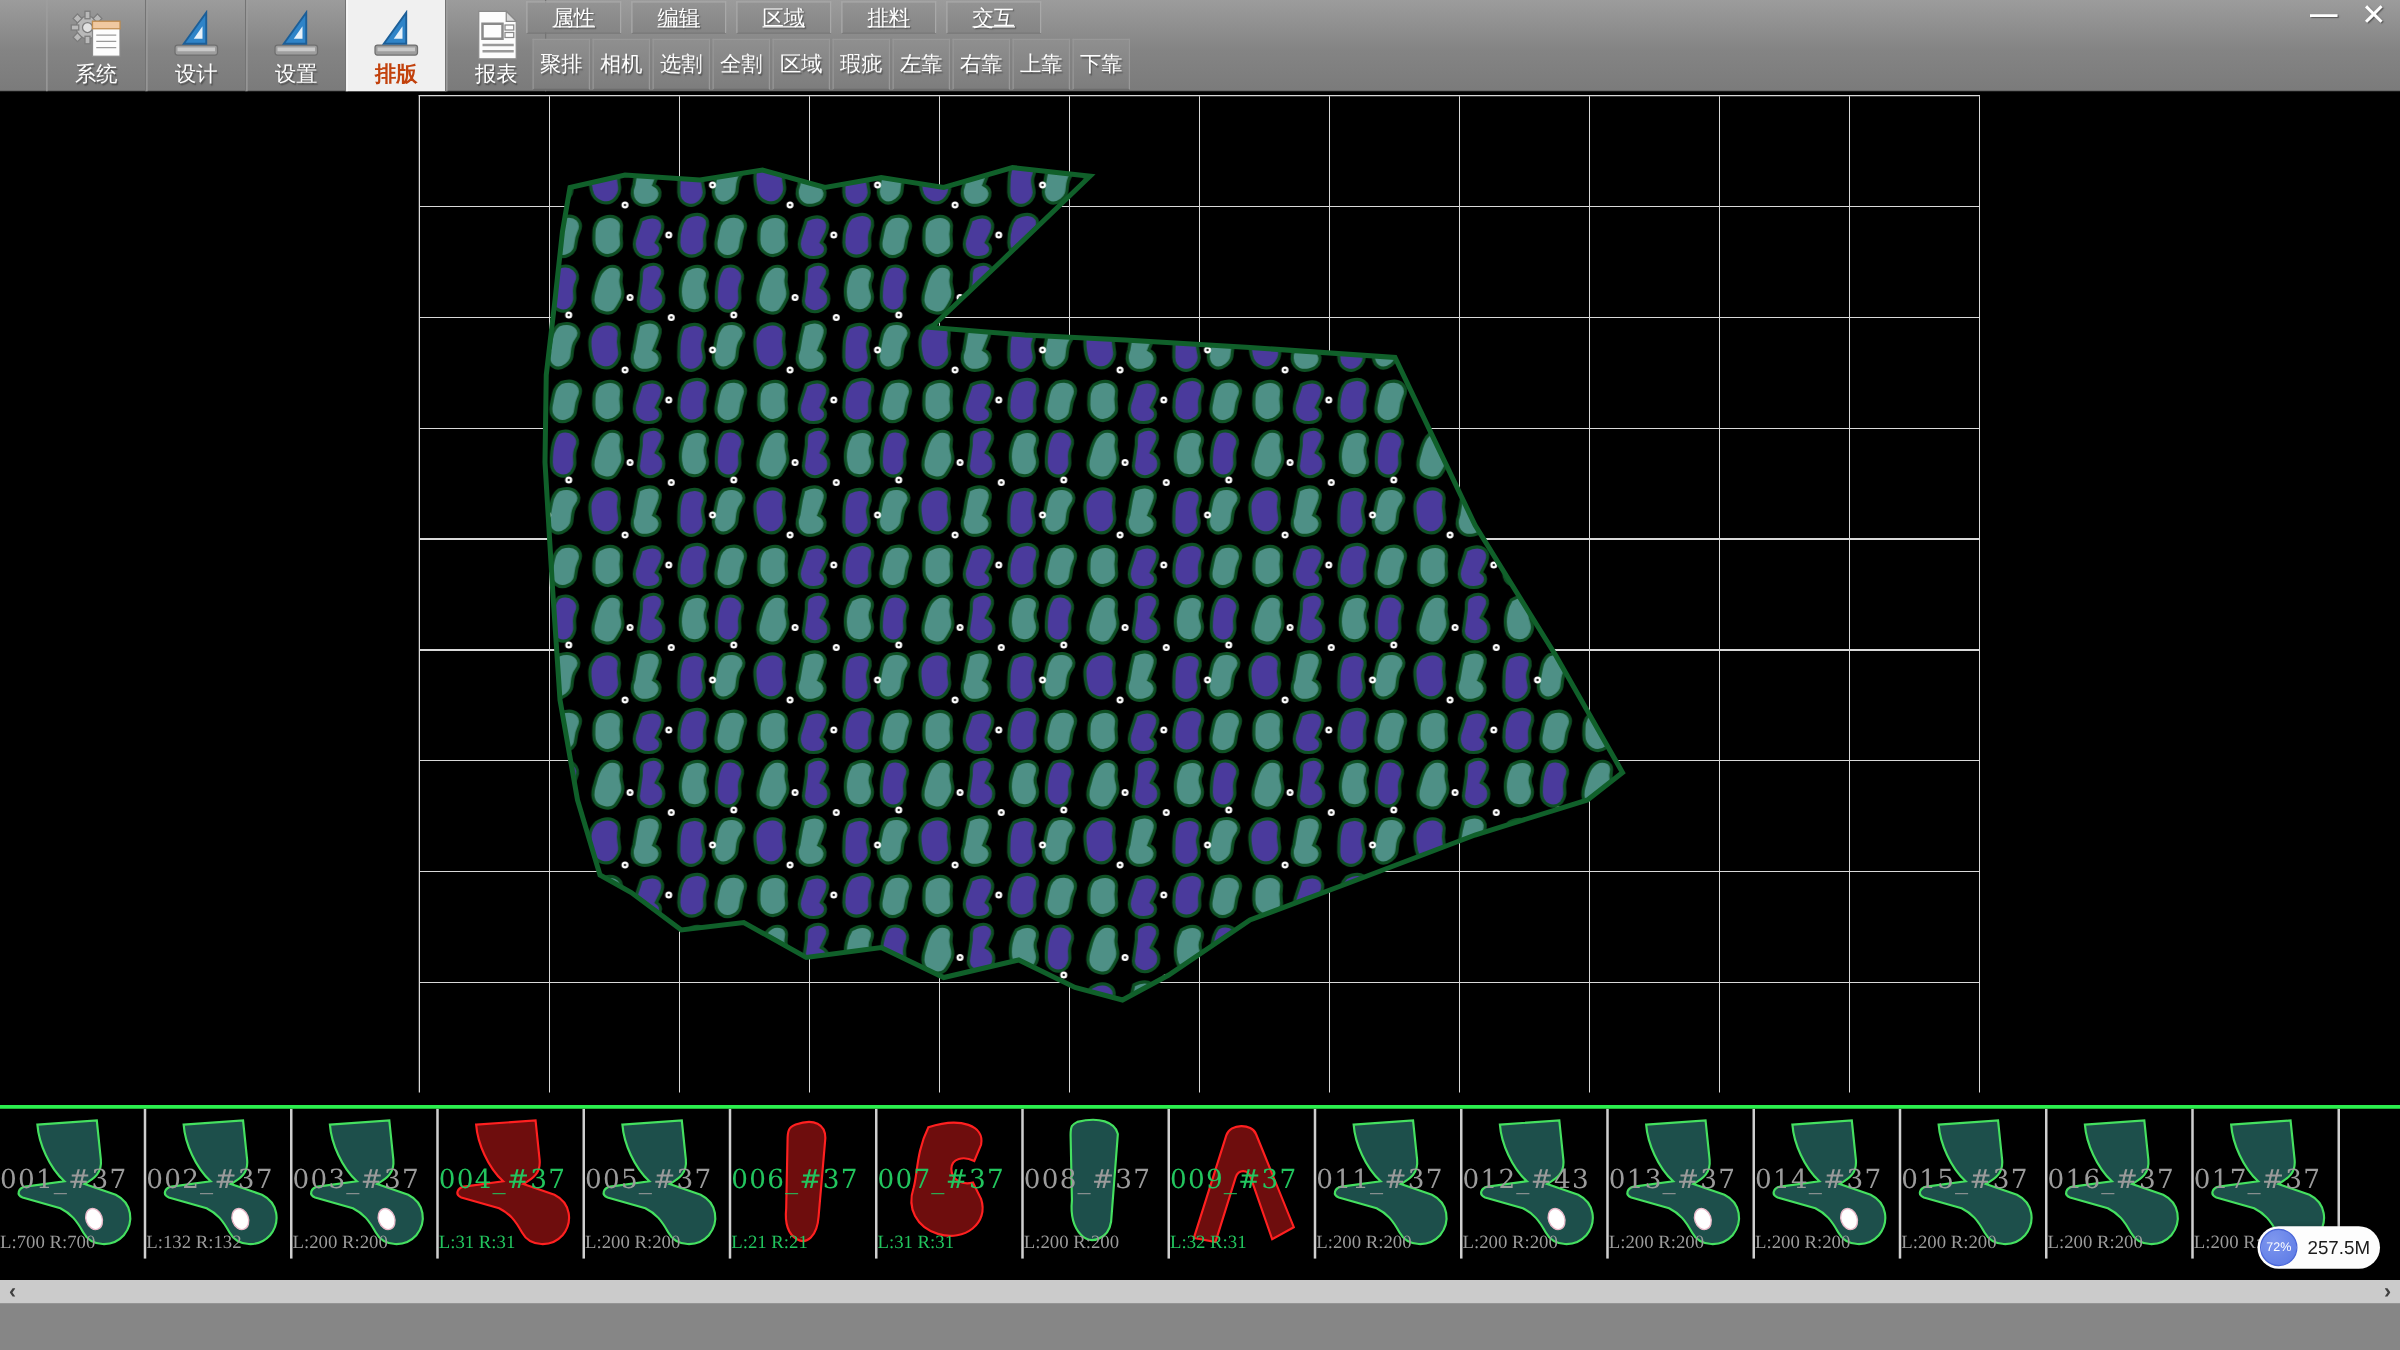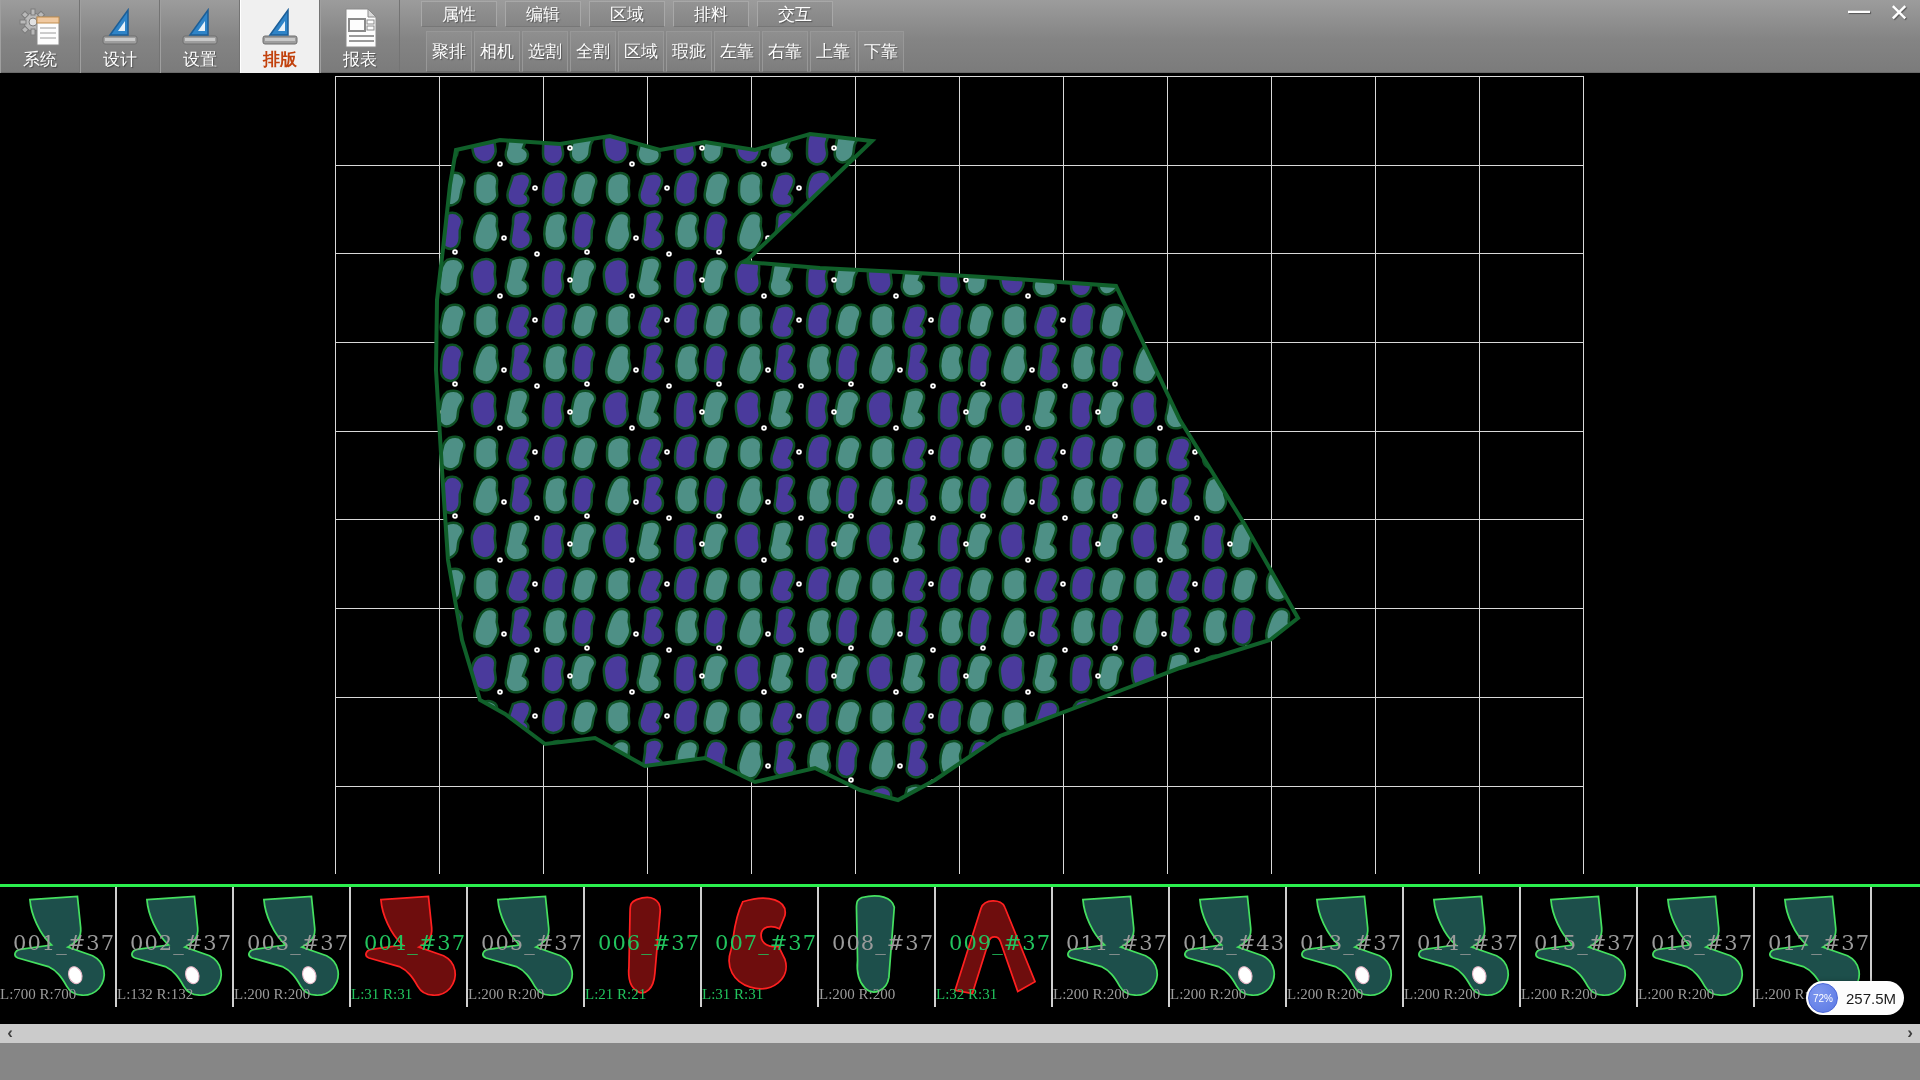--- a/index.html
+++ b/index.html
@@ -3,34 +3,34 @@
 <meta charset="utf-8">
 <style>
   * { margin:0; padding:0; box-sizing:border-box; }
   html,body { width:1920px; height:1080px; overflow:hidden; background:#000;
     font-family:"Liberation Sans","DejaVu Sans",sans-serif; }
   .app { position:relative; width:1920px; height:1080px; background:#000; }
 
   
   .toolbar { position:absolute; left:0; top:0; width:1920px; height:73px;
     background:linear-gradient(#9c9c9c,#848484 55%,#7b7b7b); border-bottom:1px solid #6a6a6a; }
-  .main-btns { position:absolute; left:0; top:0; height:73px; display:flex; }
+  .main-btns { position:absolute; left:0; top:0; height:73px; display:flex;padding-left:37px; }
   .big-btn { width:80px; height:73px; display:flex; flex-direction:column; align-items:center;
     justify-content:flex-end; padding-bottom:3px; border-right:1px solid #747474;
     border-left:1px solid #9f9f9f; cursor:pointer; }
   .big-btn .bicon { width:46px; height:44px; display:flex; align-items:center; justify-content:center; }
   .big-btn .blabel { font-size:17px; color:#fff; text-shadow:1px 1px 1px #4f4f4f; line-height:20px; }
   .big-btn.active { background:#f0f0f0; border-left:1px solid #fff; }
   .big-btn.active .blabel { color:#c2410c; text-shadow:none;font-weight:bold; }
 
   .menu-tabs { position:absolute; left:421px; top:1px; height:27px; display:flex; gap:8px; }
   .menu-tab { width:76px; height:26px; display:flex; align-items:center; justify-content:center;
     font-size:17px; color:#fff; text-shadow:1px 1px 1px #555;
     background:linear-gradient(#939393,#858585); border:1px solid #a8a8a8;
-    border-bottom-color:#777; cursor:pointer; }
+    border-bottom-color:#777; cursor:pointer;text-decoration:underline; }
   .tool-btns { position:absolute; left:426px; top:31px; height:37px; display:flex; gap:2px; }
   .tool-btn { width:46px; height:41px; display:flex; align-items:center; justify-content:center;
     font-size:17px; color:#fff; text-shadow:1px 1px 1px #555;
     background:linear-gradient(#8f8f8f,#7d7d7d); border:1px solid #989898;
     border-bottom-color:#6c6c6c; cursor:pointer; }
 
   .win-controls { position:absolute; right:6px; top:0; display:flex; gap:10px; align-items:flex-start; }
   .win-btn { color:#fff; font-weight:bold; cursor:pointer; text-shadow:1px 1px 1px #555;
     width:30px; text-align:center; }
   .win-btn.min { font-size:22px; line-height:22px; }
@@ -45,21 +45,21 @@
       repeating-linear-gradient(to bottom, transparent 0, transparent 87.7px, #d9d9d9 87.7px, #d9d9d9 88.7px);
   }
   .nest-svg { position:absolute; left:335px; top:2px; width:1249px; height:798px; }
 
   
   .strip { position:absolute; left:0; top:884px; width:1920px; height:123px;
     border-top:3px solid #2bef4e; background:#000; display:flex; overflow:hidden; }
   .cell { position:relative; width:117px; height:120px; border-right:2px solid #cfcfcf;
     flex:0 0 auto; cursor:pointer; overflow:hidden; }
   .cell svg { position:absolute; left:4px; top:2px; }
-  .part-id { position:absolute; left:0; right:0; top:44px; text-align:right; font-size:21px;
+  .part-id { position:absolute; left:0; right:12px; top:44px; text-align:left; font-size:21px;
     letter-spacing:1px; font-family:"DejaVu Serif","Liberation Serif",serif; pointer-events:none; }
   .part-lr { position:absolute; left:0; right:0; bottom:4px; font-size:15px;
     font-family:Liberation Serif, serif; pointer-events:none; }
   .cell.teal .part-id, .cell.teal .part-lr { color:#9b9b9b; }
   .cell.red .part-id, .cell.red .part-lr { color:#22c55e; }
 
   
   .hscroll { position:absolute; left:0; top:1024px; width:1920px; height:19px; background:#cbcbcb; }
   .hs-arrow { position:absolute; top:0; width:20px; height:19px; color:#3f3f3f; font-size:17px;
     font-weight:bold; text-align:center; line-height:18px; cursor:pointer; }

